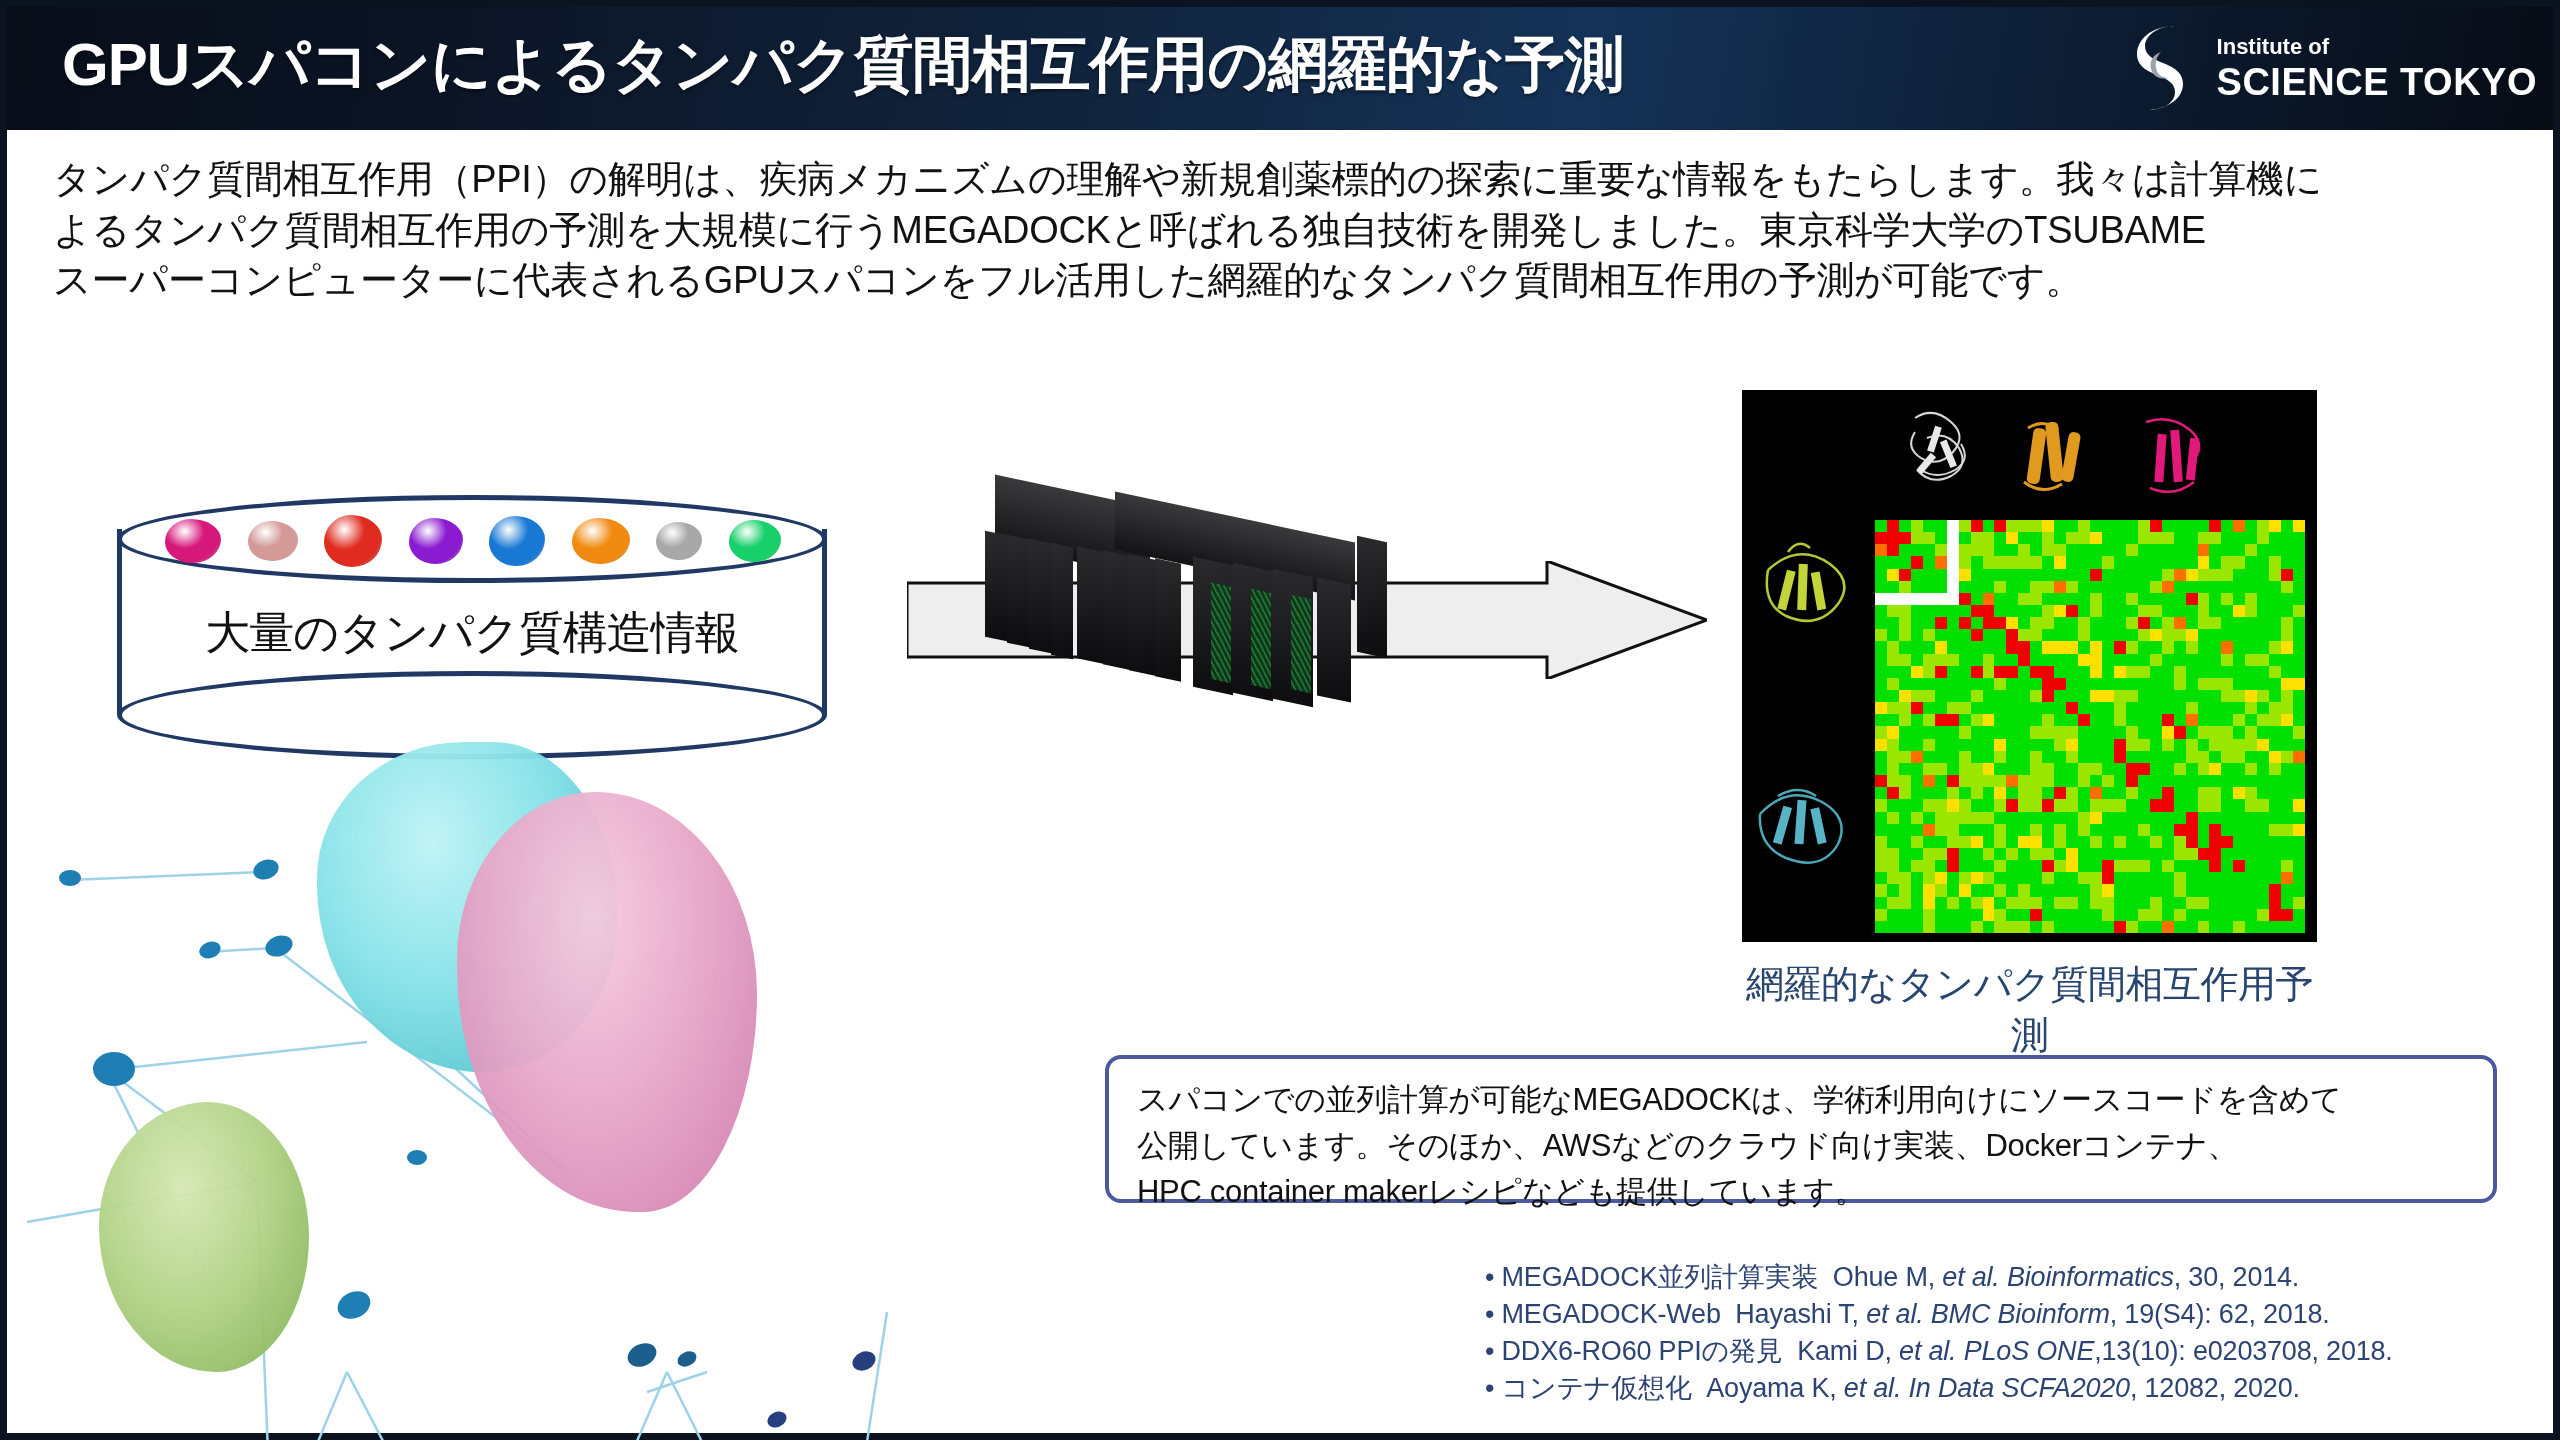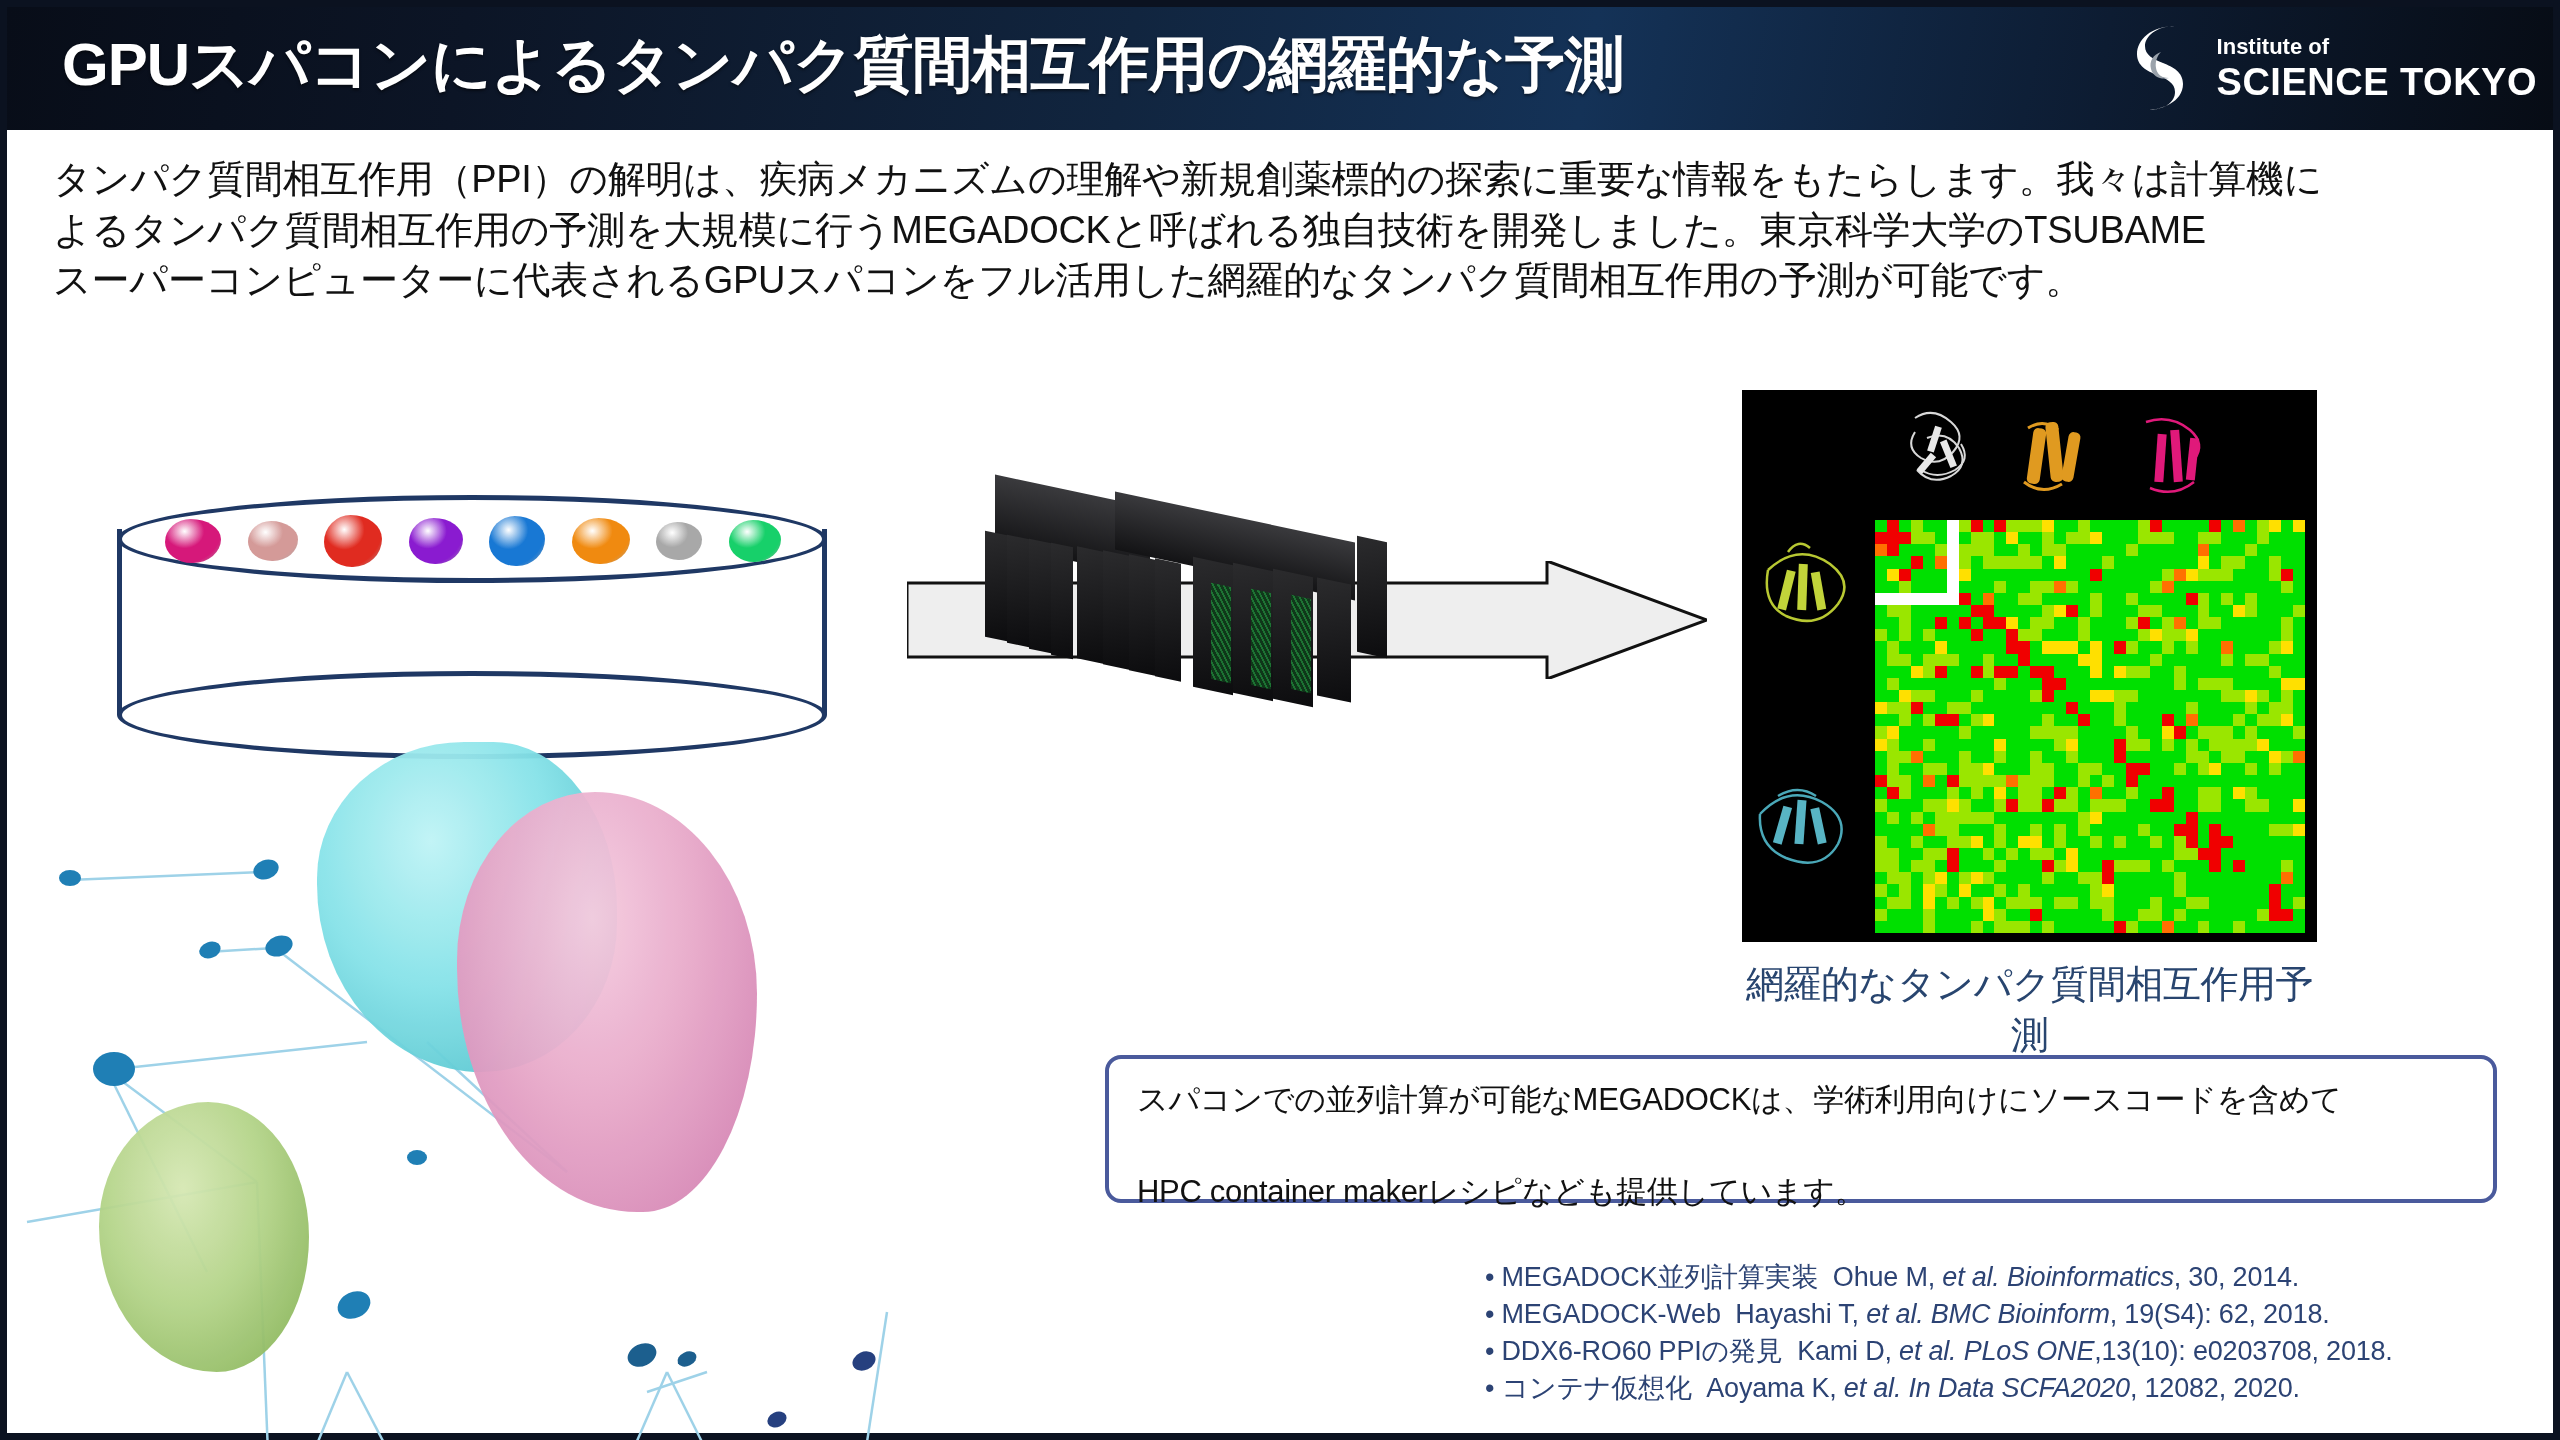--- a/index.html
+++ b/index.html
@@ -123,20 +123,21 @@
         <div class="blob" style="width: 56px; height: 44px; background: radial-gradient(at 35% 28%, rgba(255, 255, 255, 0.133) 0%, rgb(214, 24, 122) 38%, rgb(214, 24, 122) 70%, rgba(0, 0, 0, 0.333) 100%);"></div>
         <div class="blob" style="width: 50px; height: 40px; background: radial-gradient(at 35% 28%, rgba(255, 255, 255, 0.133) 0%, rgb(212, 154, 152) 38%, rgb(212, 154, 152) 70%, rgba(0, 0, 0, 0.333) 100%);"></div>
         <div class="blob" style="width: 58px; height: 52px; background: radial-gradient(at 35% 28%, rgba(255, 255, 255, 0.133) 0%, rgb(224, 43, 32) 38%, rgb(224, 43, 32) 70%, rgba(0, 0, 0, 0.333) 100%);"></div>
         <div class="blob" style="width: 54px; height: 46px; background: radial-gradient(at 35% 28%, rgba(255, 255, 255, 0.133) 0%, rgb(138, 27, 208) 38%, rgb(138, 27, 208) 70%, rgba(0, 0, 0, 0.333) 100%);"></div>
         <div class="blob" style="width: 56px; height: 50px; background: radial-gradient(at 35% 28%, rgba(255, 255, 255, 0.133) 0%, rgb(24, 120, 212) 38%, rgb(24, 120, 212) 70%, rgba(0, 0, 0, 0.333) 100%);"></div>
         <div class="blob" style="width: 58px; height: 46px; background: radial-gradient(at 35% 28%, rgba(255, 255, 255, 0.133) 0%, rgb(240, 138, 16) 38%, rgb(240, 138, 16) 70%, rgba(0, 0, 0, 0.333) 100%);"></div>
         <div class="blob" style="width: 46px; height: 38px; background: radial-gradient(at 35% 28%, rgba(255, 255, 255, 0.133) 0%, rgb(168, 168, 168) 38%, rgb(168, 168, 168) 70%, rgba(0, 0, 0, 0.333) 100%);"></div>
         <div class="blob" style="width: 52px; height: 42px; background: radial-gradient(at 35% 28%, rgba(255, 255, 255, 0.133) 0%, rgb(23, 208, 106) 38%, rgb(23, 208, 106) 70%, rgba(0, 0, 0, 0.333) 100%);"></div>
       </div>
     <div id="cyl-label">
+      <div class="l1">大量のタンパク質構造情報</div>
     </div>
   </div>
 
   <div id="sc-block">
     <svg id="big-arrow" viewBox="0 0 800 118" preserveAspectRatio="none">
       <polygon points="0,22 640,22 640,0 800,59 640,118 640,96 0,96" fill="#eeeeee" stroke="#111111" stroke-width="3"></polygon>
     </svg>
 
     <div id="sc-img">
       <div class="rack-top" style="left:30px; top:10px; width:155px; height:70px;
@@ -1526,20 +1527,21 @@
                 border-radius:46% 54% 38% 60% / 40% 48% 52% 58%; opacity:.95;"></div>
     <div class="protein-surface" style="left:92px; top:350px; width:210px; height:270px;
                 background:radial-gradient(ellipse at 40% 32%, #d6e8b4 0%, #b4d489 45%, #94bd66 78%, #7aa64e 100%);
                 border-radius:52% 48% 44% 56% / 46% 50% 50% 54%; opacity:.95;"></div>
     
     
   </div>
 
   <div id="infobox">
     <div class="ln" style="top:20px;">スパコンでの並列計算が可能なMEGADOCKは、学術利用向けにソースコードを含めて</div>
+    <div class="ln" style="top:66px;">公開しています。そのほか、AWSなどのクラウド向け実装、Dockerコンテナ、</div>
     <div class="ln" style="top:112px;">HPC container makerレシピなども提供しています。</div>
   </div>
 
   <div id="cites">
       <div class="cite" style="color: rgb(44, 67, 116);">• MEGADOCK並列計算実装&nbsp; Ohue M, <i>et al.</i> <i>Bioinformatics</i>, 30, 2014.</div>
       <div class="cite" style="color: rgb(44, 67, 116);">• MEGADOCK-Web&nbsp; Hayashi T, <i>et al.</i> <i>BMC Bioinform</i>, 19(S4): 62, 2018.</div>
       <div class="cite" style="color: rgb(44, 67, 116);">• DDX6-RO60 PPIの発見&nbsp; Kami D, <i>et al.</i> <i>PLoS ONE</i>,13(10): e0203708, 2018.</div>
       <div class="cite" style="color: rgb(44, 67, 116);">• コンテナ仮想化&nbsp; Aoyama K, <i>et al.</i> <i>In Data SCFA2020</i>, 12082, 2020.</div>
     </div>
 

